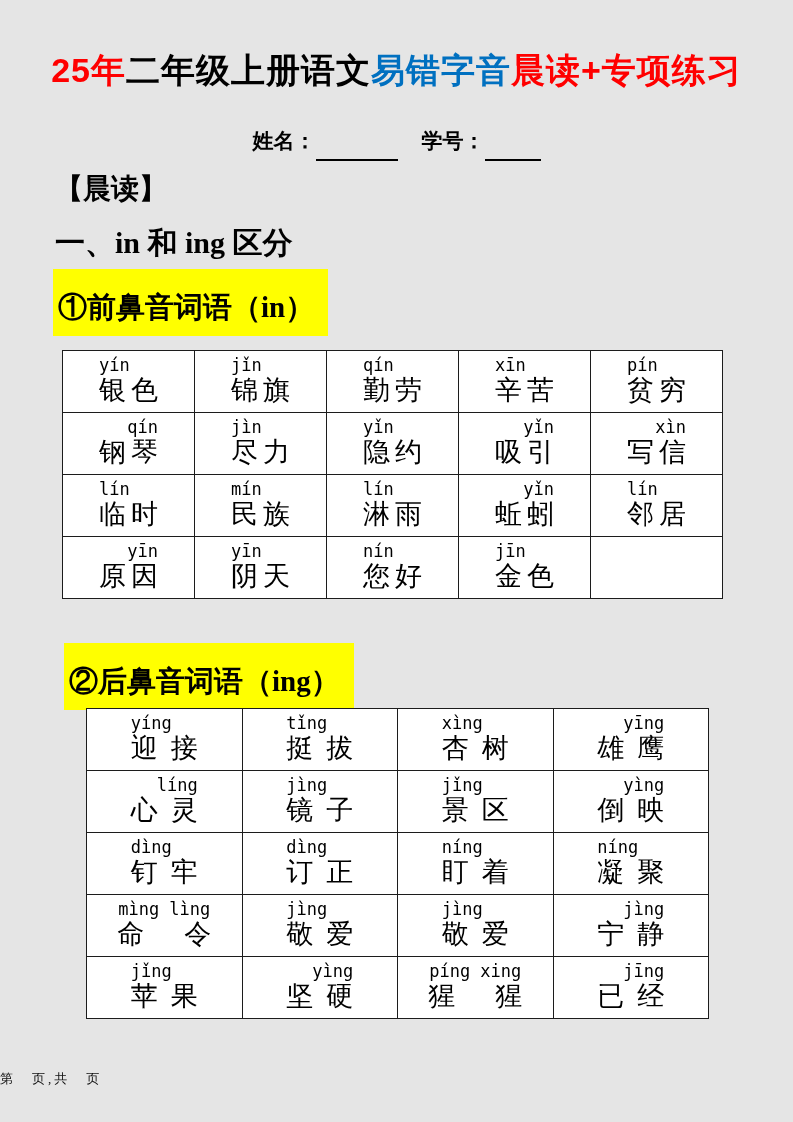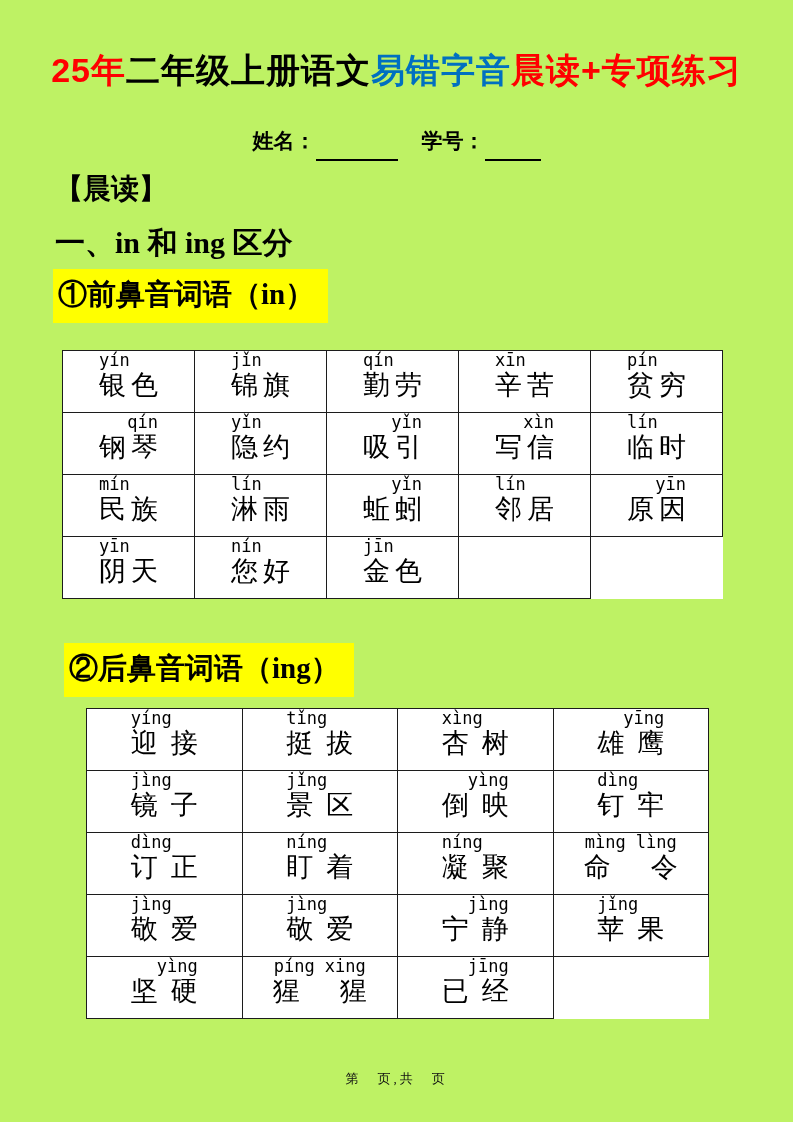--- a/index.html
+++ b/index.html
@@ -1,17 +1,17 @@
 <!DOCTYPE html>
 <html><head>
 <meta charset="utf-8">
 <style>
   html,body{margin:0;padding:0;background:#ffffff;}
   .page{
-    position:relative;width:793px;height:1122px;background:#bef264;
+    position:relative;width:793px;height:1122px;background:#e5e5e5;
     font-family:"Liberation Serif","DejaVu Serif",serif;color:#000;overflow:hidden;
   }
   
   .title{
     position:absolute;top:50px;left:0;width:100%;text-align:center;
     font-family:"Liberation Sans","DejaVu Sans",sans-serif;
     font-weight:700;font-size:34px;line-height:1.2;letter-spacing:1px;white-space:nowrap;
   }
   
   .name-line{
@@ -21,52 +21,52 @@
   }
   .u-line{display:inline-block;height:0;border-bottom:2px solid #000;margin-bottom:-2px;}
   .u-name{width:82px;margin-right:24px;}
   .u-id{width:56px;}
   
   .sec{position:absolute;left:55px;font-weight:700;white-space:nowrap;}
   .sec-morning{top:170px;font-size:28px;}
   .sec-one{top:223px;font-size:30px;}
   .hl{
     position:absolute;font-weight:700;font-size:29px;line-height:1.0;
-    padding:11px 14px 14px 5px;white-space:nowrap;
+    padding:24px 14px 14px 5px;white-space:nowrap;
   }
   .hl1{top:269px;left:53px;}
   .hl2{top:643px;left:64px;}
   
   .grid{
     position:absolute;display:grid;
     border-top:1.5px solid #1c1c1c;border-left:1.5px solid #1c1c1c;
     background:#fff;
   }
   #table-in{top:350px;left:62px;width:660px;grid-template-columns:repeat(5,1fr);}
   #table-ing{top:708px;left:86px;width:622px;grid-template-columns:repeat(4,1fr);}
   .tcell{
     height:62px;box-sizing:border-box;
     border-right:1.5px solid #1c1c1c;border-bottom:1.5px solid #1c1c1c;
-    display:flex;justify-content:center;overflow:visible;
+    display:flex;align-items:center;justify-content:center;overflow:visible;
   }
   .cell-inner{display:flex;flex-direction:column;}
   .py{
     font-family:"DejaVu Sans Mono","Liberation Mono",monospace;
     font-size:17px;line-height:1.12;white-space:nowrap;
   }
   .a-left  .py{text-align:left;}
   .a-right .py{text-align:right;}
   .a-center .py{text-align:center;}
   .word{font-size:27px;line-height:1.18;white-space:nowrap;text-align:center;}
   .t-in  .word{letter-spacing:5px;margin-right:-5px;}
   .t-ing .word{letter-spacing:13px;margin-right:-13px;}
   .t-ing .xw .word{letter-spacing:40px;margin-right:-40px;}
   
   .footer{
-    position:absolute;top:1070px;left:0;width:100%;text-align:center;
+    position:absolute;top:1070px;left:0;width:100%;text-align:left;
     font-size:13px;letter-spacing:3px;color:#111;
   }
 </style>
 </head>
 <body>
 
 <div class="page">
 
   <div class="title">
     <span style="color: rgb(255, 0, 0);">25年</span><span style="color: rgb(0, 0, 0);">二年级上册语文</span><span style="color: rgb(0, 112, 192);">易错字音</span><span style="color: rgb(255, 0, 0);">晨读+专项练习</span>
@@ -117,20 +117,26 @@
         </div>
       </div>
       <div class="tcell">
         <div class="cell-inner a-right">
           <div class="py">qín</div>
           <div class="word">钢琴</div>
         </div>
       </div>
       <div class="tcell">
         <div class="cell-inner a-left">
+          <div class="py">jìn</div>
+          <div class="word">尽力</div>
+        </div>
+      </div>
+      <div class="tcell">
+        <div class="cell-inner a-left">
           <div class="py">yǐn</div>
           <div class="word">隐约</div>
         </div>
       </div>
       <div class="tcell">
         <div class="cell-inner a-right">
           <div class="py">yǐn</div>
           <div class="word">吸引</div>
         </div>
       </div>
@@ -215,20 +221,26 @@
       <div class="tcell">
         <div class="cell-inner a-left">
           <div class="py">xìng</div>
           <div class="word">杏树</div>
         </div>
       </div>
       <div class="tcell">
         <div class="cell-inner a-right">
           <div class="py">yīng</div>
           <div class="word">雄鹰</div>
+        </div>
+      </div>
+      <div class="tcell">
+        <div class="cell-inner a-right">
+          <div class="py">líng</div>
+          <div class="word">心灵</div>
         </div>
       </div>
       <div class="tcell">
         <div class="cell-inner a-left">
           <div class="py">jìng</div>
           <div class="word">镜子</div>
         </div>
       </div>
       <div class="tcell">
         <div class="cell-inner a-left">

